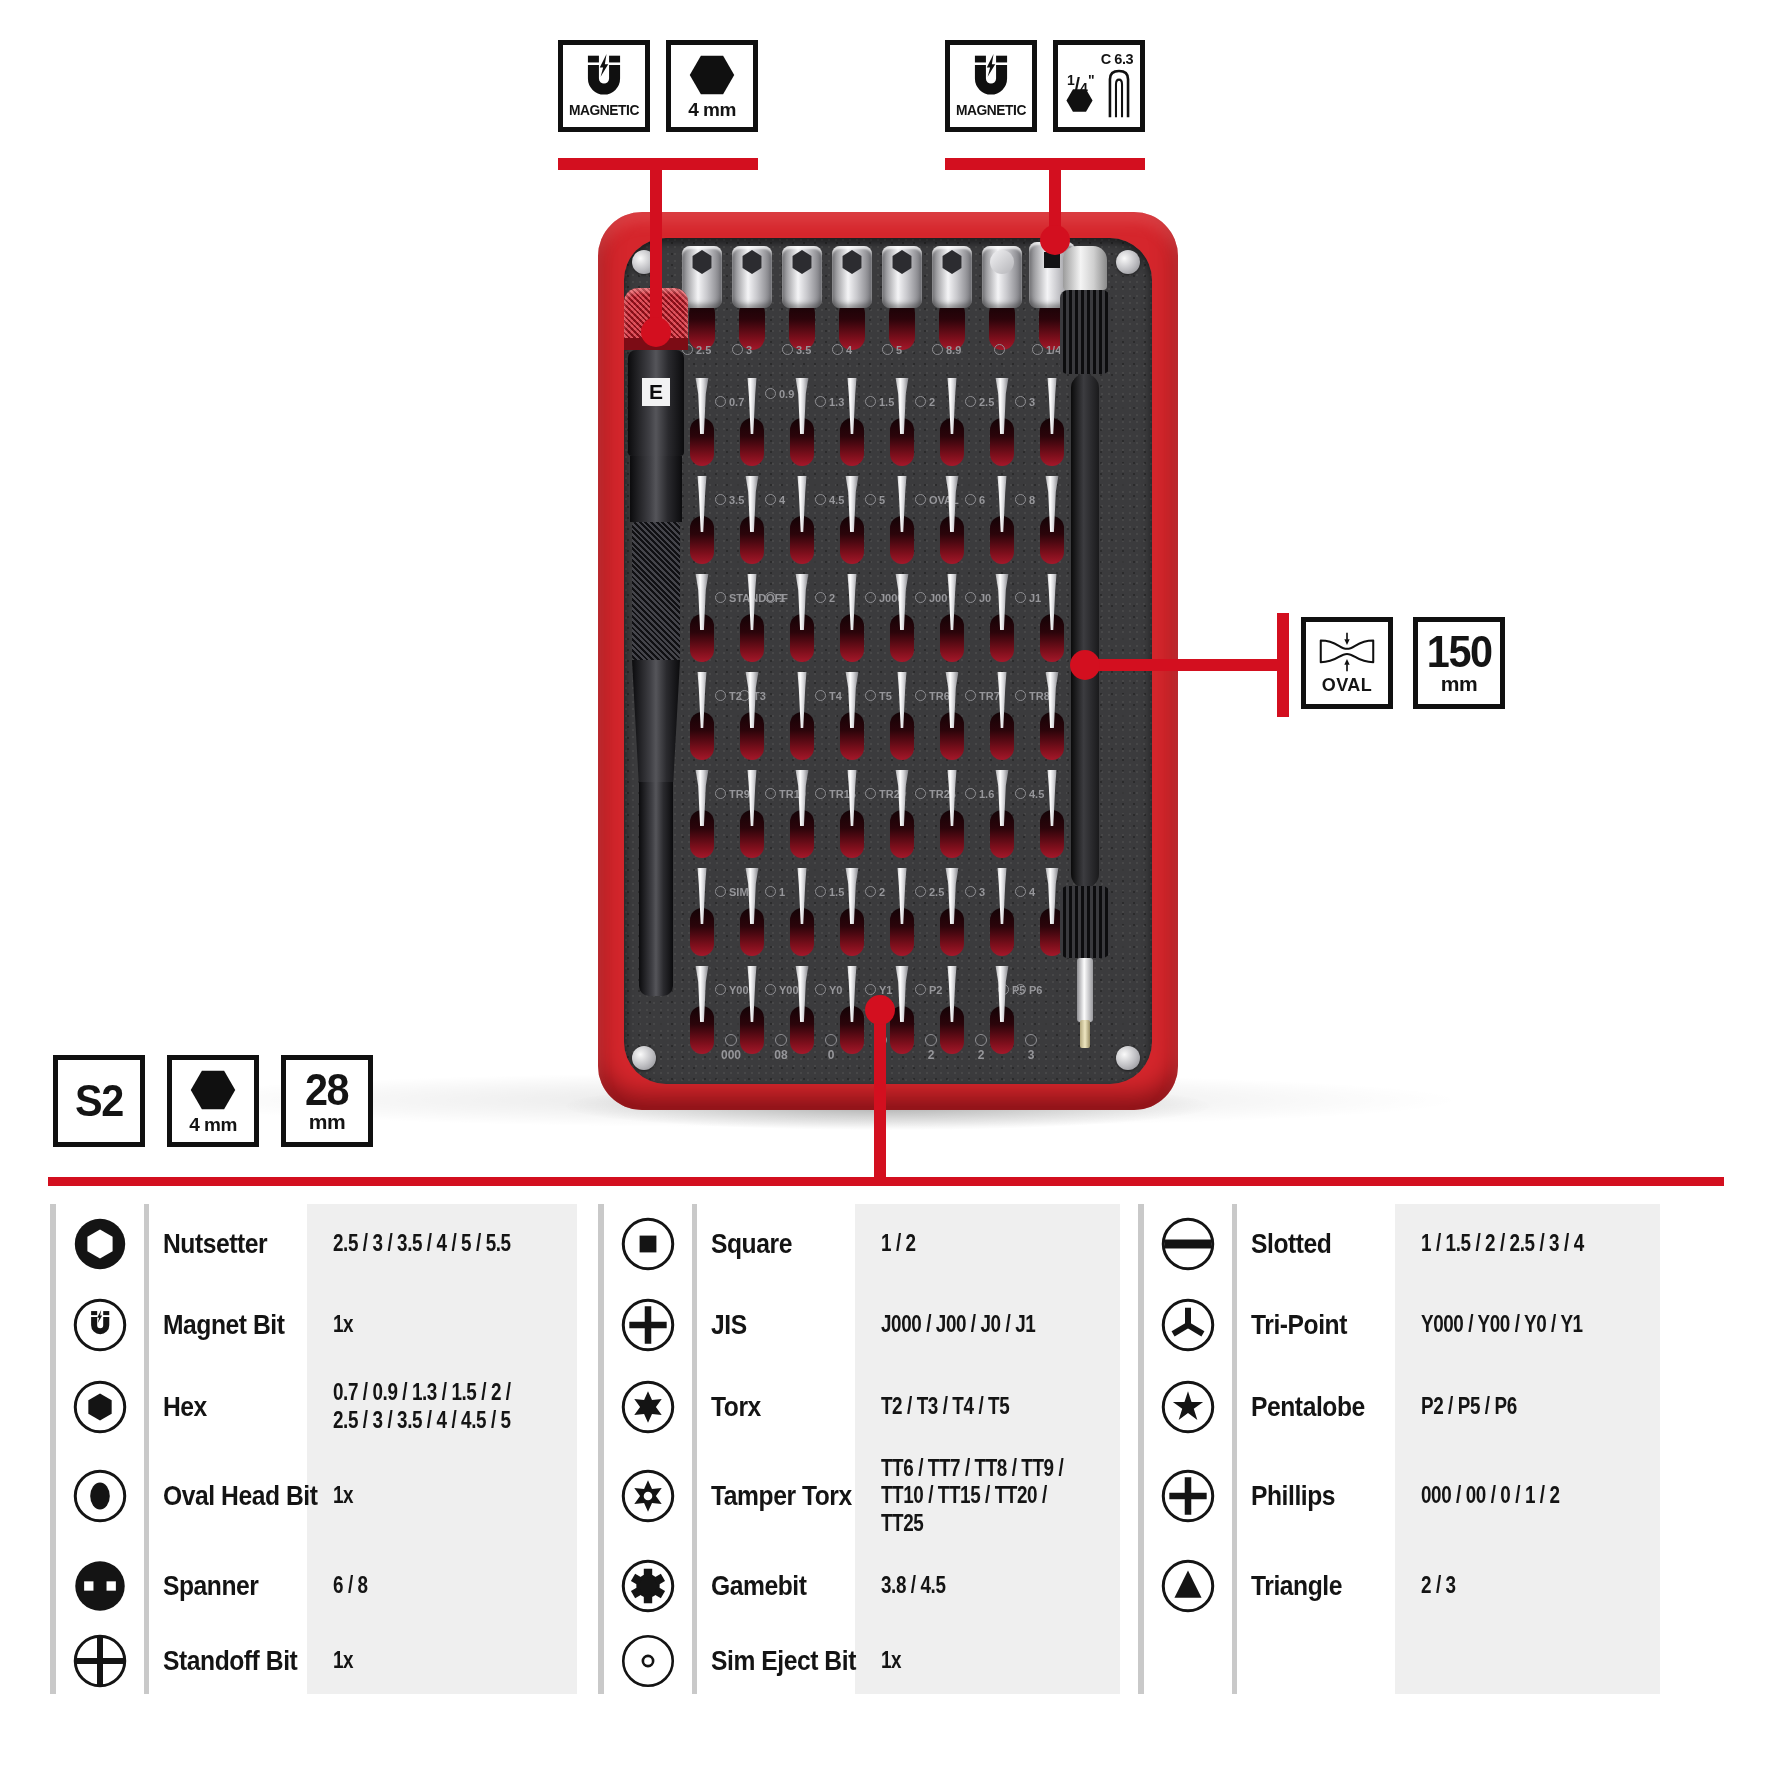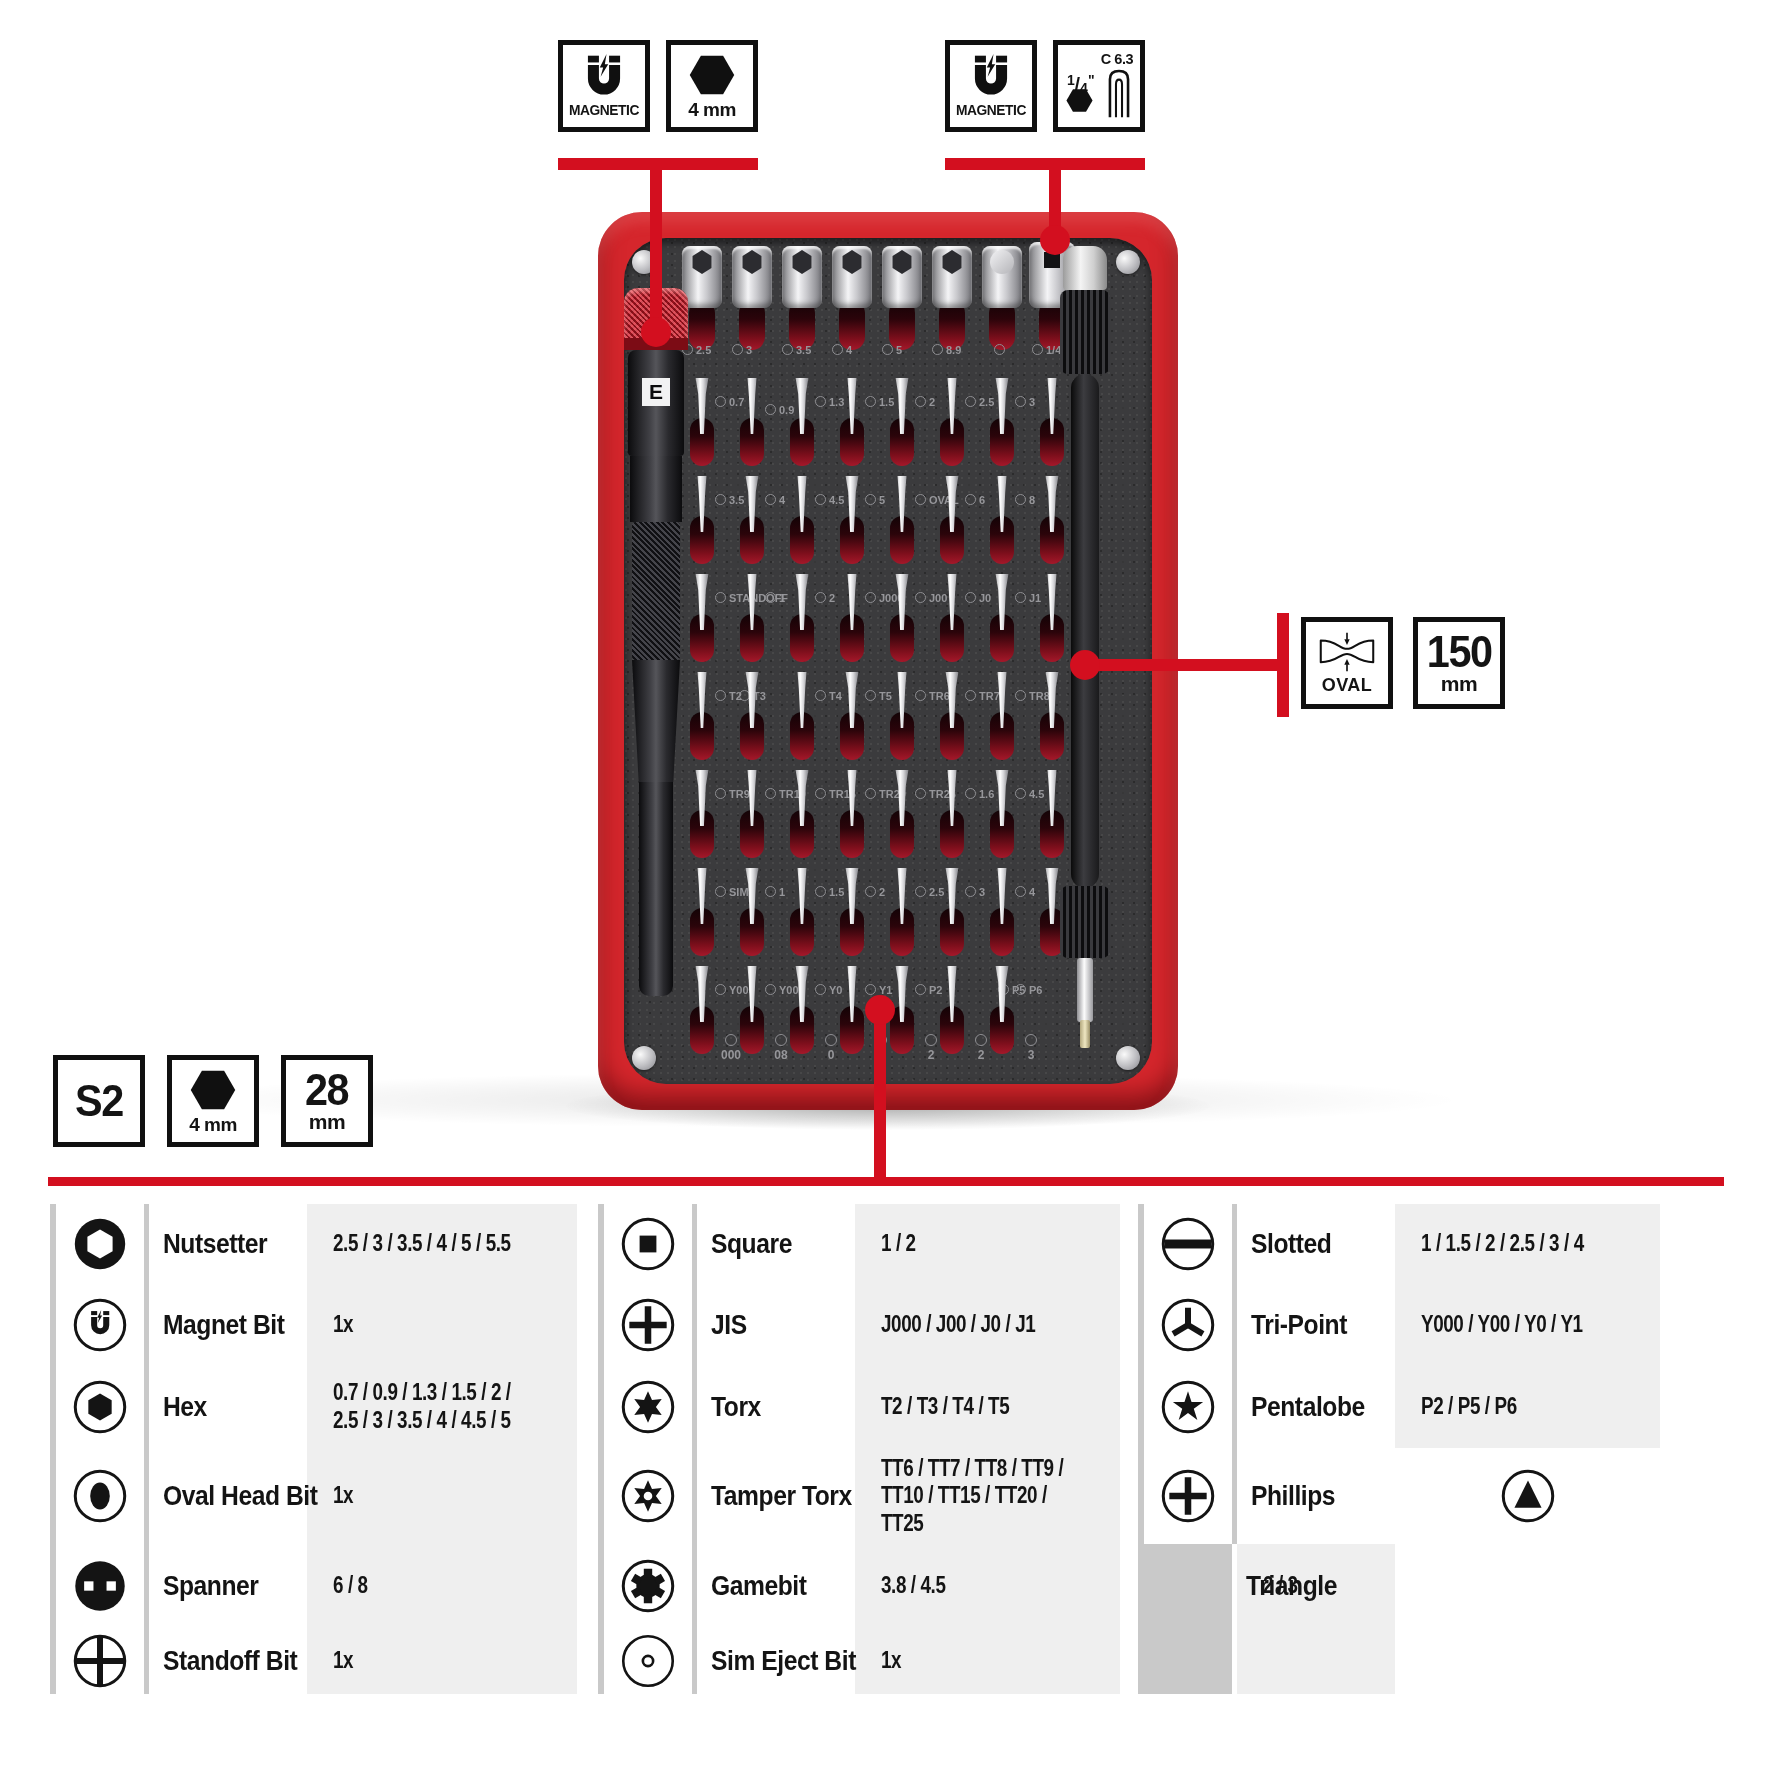--- a/index.html
+++ b/index.html
@@ -224,21 +224,21 @@
       <div class="bit bitB" style="left: 844px; top: 378px; width: 16px; height: 56px;"></div>
       <div class="slot" style="left: 890px; top: 418px; width: 24px; height: 48px; border-radius: 12px;"></div>
       <div class="bit bitA" style="left: 894px; top: 378px; width: 16px; height: 56px;"></div>
       <div class="slot" style="left: 940px; top: 418px; width: 24px; height: 48px; border-radius: 12px;"></div>
       <div class="bit bitB" style="left: 944px; top: 378px; width: 16px; height: 56px;"></div>
       <div class="slot" style="left: 990px; top: 418px; width: 24px; height: 48px; border-radius: 12px;"></div>
       <div class="bit bitA" style="left: 994px; top: 378px; width: 16px; height: 56px;"></div>
       <div class="slot" style="left: 1040px; top: 418px; width: 24px; height: 48px; border-radius: 12px;"></div>
       <div class="bit bitB" style="left: 1044px; top: 378px; width: 16px; height: 56px;"></div>
       <div class="flabel" style="left: 715px; top: 396px;">0.7</div>
-      <div class="flabel" style="left: 765px; top: 404px; text-align: center;">0.9</div>
+      <div class="flabel" style="left: 765px; top: 388px; text-align: center;">0.9</div>
       <div class="flabel" style="left: 815px; top: 396px;">1.3</div>
       <div class="flabel" style="left: 865px; top: 396px;">1.5</div>
       <div class="flabel" style="left: 915px; top: 396px;">2</div>
       <div class="flabel" style="left: 965px; top: 396px;">2.5</div>
       <div class="flabel" style="left: 1015px; top: 396px;">3</div>
       <div class="slot" style="left: 690px; top: 516px; width: 24px; height: 48px; border-radius: 12px;"></div>
       <div class="bit bitB" style="left: 694px; top: 476px; width: 16px; height: 56px;"></div>
       <div class="slot" style="left: 740px; top: 516px; width: 24px; height: 48px; border-radius: 12px;"></div>
       <div class="bit bitA" style="left: 744px; top: 476px; width: 16px; height: 56px;"></div>
       <div class="slot" style="left: 790px; top: 516px; width: 24px; height: 48px; border-radius: 12px;"></div>
@@ -622,20 +622,23 @@
       <div class="ticon">
         <svg viewBox="0 0 60 60" width="56" height="56">
           <circle cx="30" cy="30" r="26.5" fill="#fff" stroke="#141414" stroke-width="3.2"></circle>
           <path d="M26.5,10 h7 v16.5 H50 v7 H33.5 V50 h-7 V33.5 H10 v-7 h16.5 Z" fill="#141414"></path>
         </svg>
       </div>
       <div class="tdiv"></div>
       <div class="tlabel">
         <span class="squeeze-l">Phillips</span>
       </div>
+      <div class="tvalue">
+        <span class="squeeze">000 / 00 / 0 / 1 / 2</span>
+      </div>
       <div class="ticon">
         <svg viewBox="0 0 60 60" width="56" height="56">
           <circle cx="30" cy="30" r="26.5" fill="#fff" stroke="#141414" stroke-width="3.2"></circle>
           <polygon points="30,13.5 44.5,42.5 15.5,42.5" fill="#141414"></polygon>
         </svg>
       </div>
       <div class="tdiv"></div>
       <div class="tlabel">
         <span class="squeeze-l">Triangle</span>
       </div>

